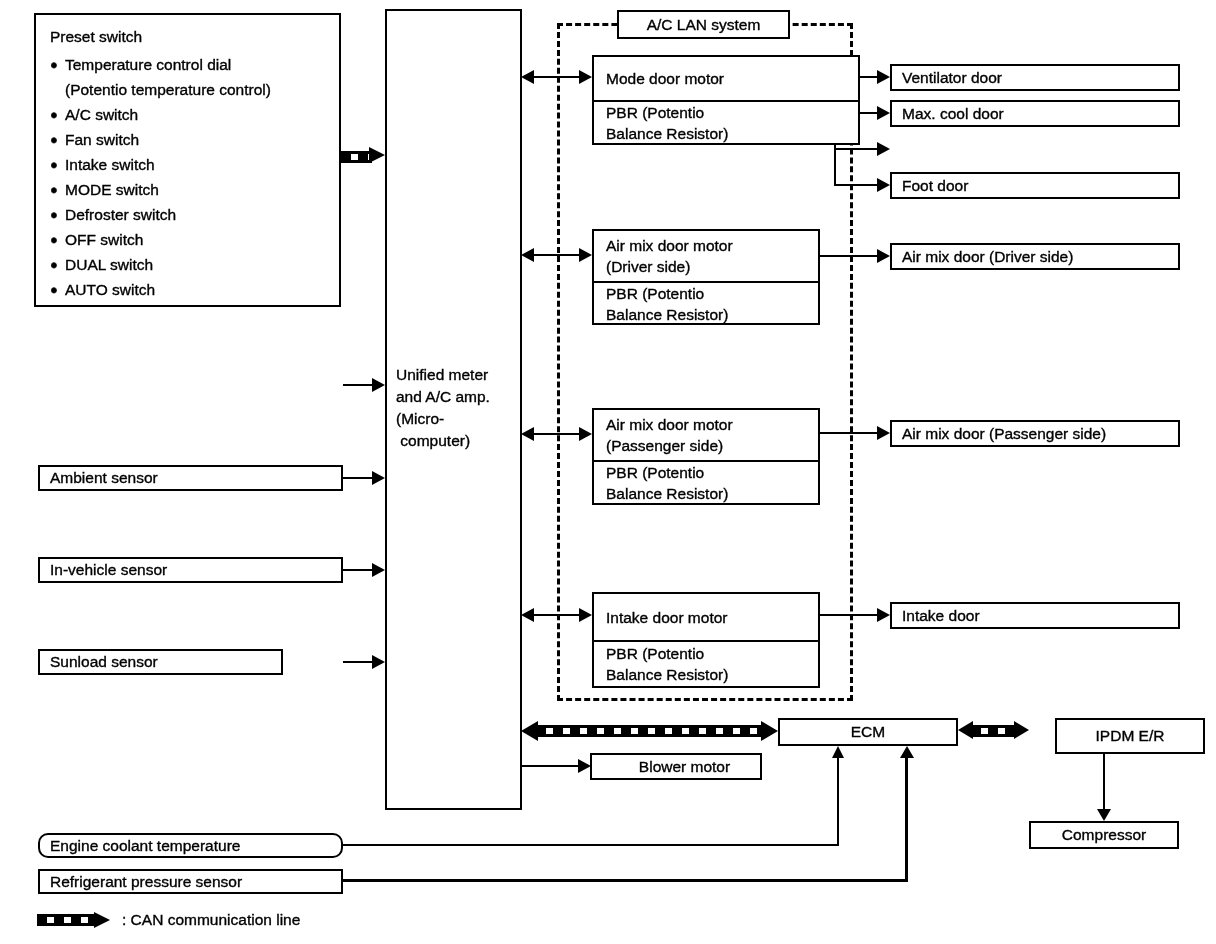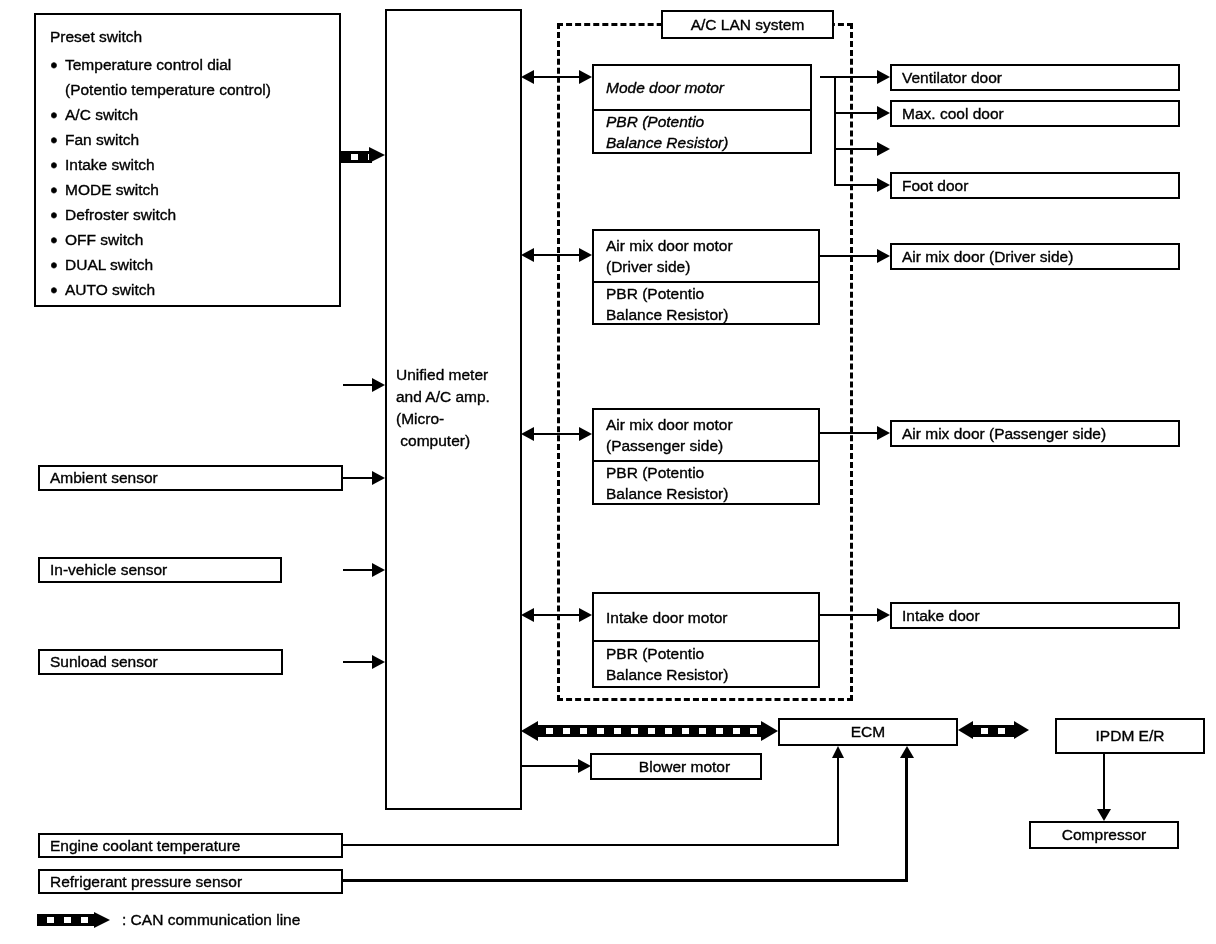--- a/index.html
+++ b/index.html
@@ -33,21 +33,21 @@
   .prow .ptext{white-space:pre-line;}
   .amp-label{position:absolute;left:396px;top:364px;width:124px;white-space:pre-line;line-height:22px;z-index:3;}
   .legend-text{position:absolute;line-height:24px;z-index:2;}
 </style>
 </head>
 <body>
 
 <div id="canvas">
 
   <div class="dashed" style="left:557px;top:23px;width:296px;height:678px;"></div>
-  <div class="box lan-label" style="left:617px;top:10px;width:173px;height:29px;margin-left:44px;">
+  <div class="box lan-label" style="left:617px;top:10px;width:173px;height:29px;">
     <span>A/C LAN system</span>
   </div>
 
   <div class="can-body" style="left:341px;top:151px;width:31px;"></div>
   <div class="ah can-ah-r" style="left:369px;top:147px;border-top-width:8px;border-bottom-width:8px;border-left-width:16px;"></div>
 
   <div class="hline" style="left:527px;top:76px;width:60px;height:2px;"></div>
   <div class="ah ah-l" style="left:521px;top:70px;"></div>
   <div class="ah ah-r" style="left:579px;top:70px;"></div>
 
@@ -153,21 +153,21 @@
         </div>
     </div>
   </div>
 
   <div class="box" style="left:385px;top:9px;width:137px;height:801px;"></div>
   <div class="amp-label">Unified meter
 and A/C amp.
 (Micro-
 &nbsp;computer)</div>
 
-  <div class="box group" style="left:592px;top:64px;width:220px;height:90px;font-style:italic;">
+  <div class="box group" style="left:592px;top:55px;width:268px;height:90px;">
     <div class="sect1" style="flex-basis:43px;">Mode door motor</div>
     <div class="sect2">PBR (Potentio
 Balance Resistor)</div>
   </div>
   <div class="box group" style="left:592px;top:229px;width:228px;height:96px;">
     <div class="sect1" style="flex-basis:50px;">Air mix door motor
 (Driver side)</div>
     <div class="sect2">PBR (Potentio
 Balance Resistor)</div>
   </div>
@@ -184,28 +184,28 @@
   </div>
 
   <div class="box cell" style="left:890px;top:64px;width:290px;height:27px;"><span>Ventilator door</span></div>
   <div class="box cell" style="left:890px;top:100px;width:290px;height:27px;"><span>Max. cool door</span></div>
   <div class="box cell" style="left:890px;top:172px;width:290px;height:27px;"><span>Foot door</span></div>
   <div class="box cell" style="left:890px;top:243px;width:290px;height:27px;"><span>Air mix door (Driver side)</span></div>
   <div class="box cell" style="left:890px;top:420px;width:290px;height:27px;"><span>Air mix door (Passenger side)</span></div>
   <div class="box cell" style="left:890px;top:602px;width:290px;height:27px;"><span>Intake door</span></div>
 
   <div class="box cell" style="left:38px;top:465px;width:305px;height:26px;"><span>Ambient sensor</span></div>
-  <div class="box cell" style="left:38px;top:557px;width:244px;height:26px;text-align:right;"><span>In-vehicle sensor</span></div>
+  <div class="box cell" style="left:38px;top:557px;width:305px;height:26px;text-align:right;"><span>In-vehicle sensor</span></div>
   <div class="box cell" style="left:38px;top:649px;width:245px;height:26px;"><span>Sunload sensor</span></div>
 
   <div class="box cell center" style="left:778px;top:718px;width:180px;height:28px;"><span>ECM</span></div>
   <div class="box cell center" style="left:1029px;top:718px;width:150px;height:36px;margin-left:26px;"><span>IPDM E/R</span></div>
   <div class="box cell center" style="left:590px;top:753px;width:172px;height:27px;padding-left:17px;"><span>Blower motor</span></div>
   <div class="box cell center" style="left:1029px;top:821px;width:150px;height:28px;"><span>Compressor</span></div>
 
-  <div class="box cell" style="left:38px;top:833px;width:305px;height:25px;"><span>Engine coolant temperature</span></div>
+  <div class="box cell" style="left:38px;top:833px;width:305px;height:25px;border-radius:10px;"><span>Engine coolant temperature</span></div>
   <div class="box cell" style="left:38px;top:869px;width:305px;height:25px;"><span>Refrigerant pressure sensor</span></div>
 
   <div class="can-body" style="left:37px;top:914px;width:58px;"></div>
   <div class="ah can-ah-r" style="left:94px;top:912px;border-top-width:8px;border-bottom-width:8px;border-left-width:16px;"></div>
   <div class="legend-text" style="left:122px;top:908px;">: CAN communication line</div>
 
 </div>
 
 </body></html>

